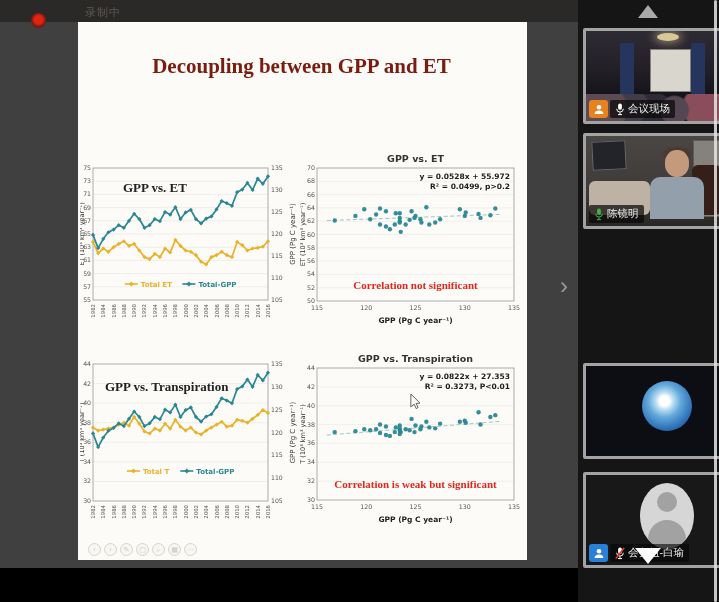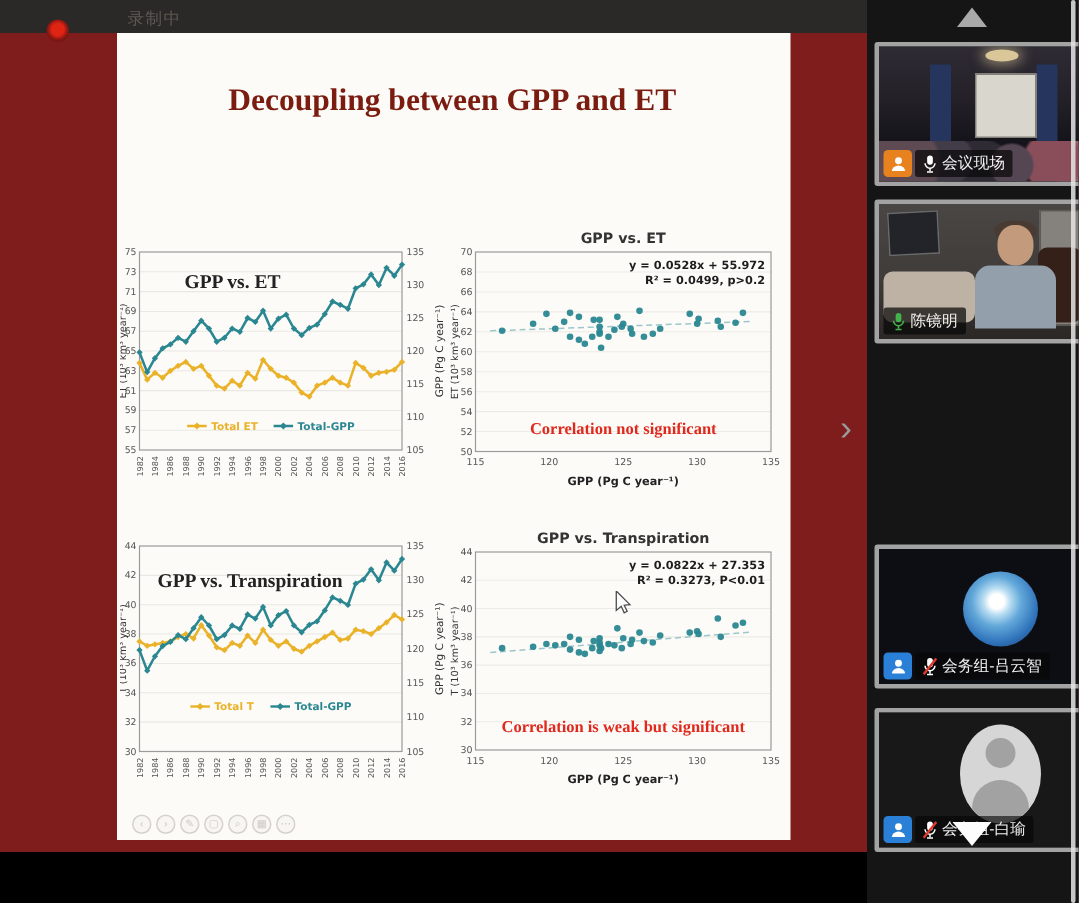--- a/index.html
+++ b/index.html
@@ -1,17 +1,17 @@
 <!DOCTYPE html>
 <html><head>
 <meta charset="utf-8">
 <style>
   html,body{margin:0;padding:0;background:#000;}
   body{width:719px;height:602px;overflow:hidden;font-family:"Liberation Sans",sans-serif;}
-  .stage{position:relative;width:719px;height:568px;background:#7f1d1d;}
+  .stage{position:relative;width:719px;height:568px;background:#404040;}
 
   
   .topbar{position:absolute;left:0;top:0;width:578px;height:22px;background:#2b2927;}
   .rec-dot{position:absolute;left:31px;top:13px;width:15px;height:15px;border-radius:50%;
     background:radial-gradient(circle at 50% 45%, #e02414 0 36%, #8a1712 60%, #401010 100%);}
   .rec-label{position:absolute;left:85px;top:5px;font-size:11px;color:#5e5853;letter-spacing:1px;}
 
   
   .slide{position:absolute;left:78px;top:22px;width:449px;height:538px;background:#fcfbf8;}
   .titles{position:absolute;top:30px;left:12px;width:100%;text-align:center;color:#7a1c10;padding-right:26px;box-sizing:border-box;}
@@ -559,38 +559,20 @@
           <span class="pname">陈镜明</span>
         </span>
       </div>
     </div>
 
 
     <div class="tile" style="top:363px">
       <div class="scene sc4">
         <div class="earth"></div>
       </div>
-      <div class="labelrow">
-        <span class="badge blue">
-          <svg width="12" height="12" viewBox="0 0 12 12">
-              <circle cx="6" cy="4.2" r="2.3" fill="#fff"></circle>
-              <path d="M1.6 11a4.4 3.6 0 0 1 8.8 0z" fill="#fff"></path>
-            </svg>
-        </span>
-        <span class="pill">
-          <svg width="10" height="13" viewBox="0 0 10 13">
-            <rect x="3.1" y="0.6" width="3.8" height="6.2" rx="1.9" fill="#fff"></rect>
-            <path d="M1.7 5.8a3.3 3.3 0 0 0 6.6 0" stroke="#fff" stroke-width="1" fill="none"></path>
-            <line x1="5" y1="9.4" x2="5" y2="11.2" stroke="#fff" stroke-width="1"></line>
-            <line x1="3" y1="11.6" x2="7" y2="11.6" stroke="#fff" stroke-width="1"></line>
-            <line x1="0.8" y1="11.5" x2="9.2" y2="1" stroke="#e03b2e" stroke-width="1.6"></line>
-          </svg>
-          <span class="pname">会务组-吕云智</span>
-        </span>
-      </div>
     </div>
 
     <div class="tile" style="top:472px">
       <div class="scene sc5">
         <div class="oval">
           <div class="head5"></div>
           <div class="body5"></div>
         </div>
       </div>
       <div class="labelrow">

